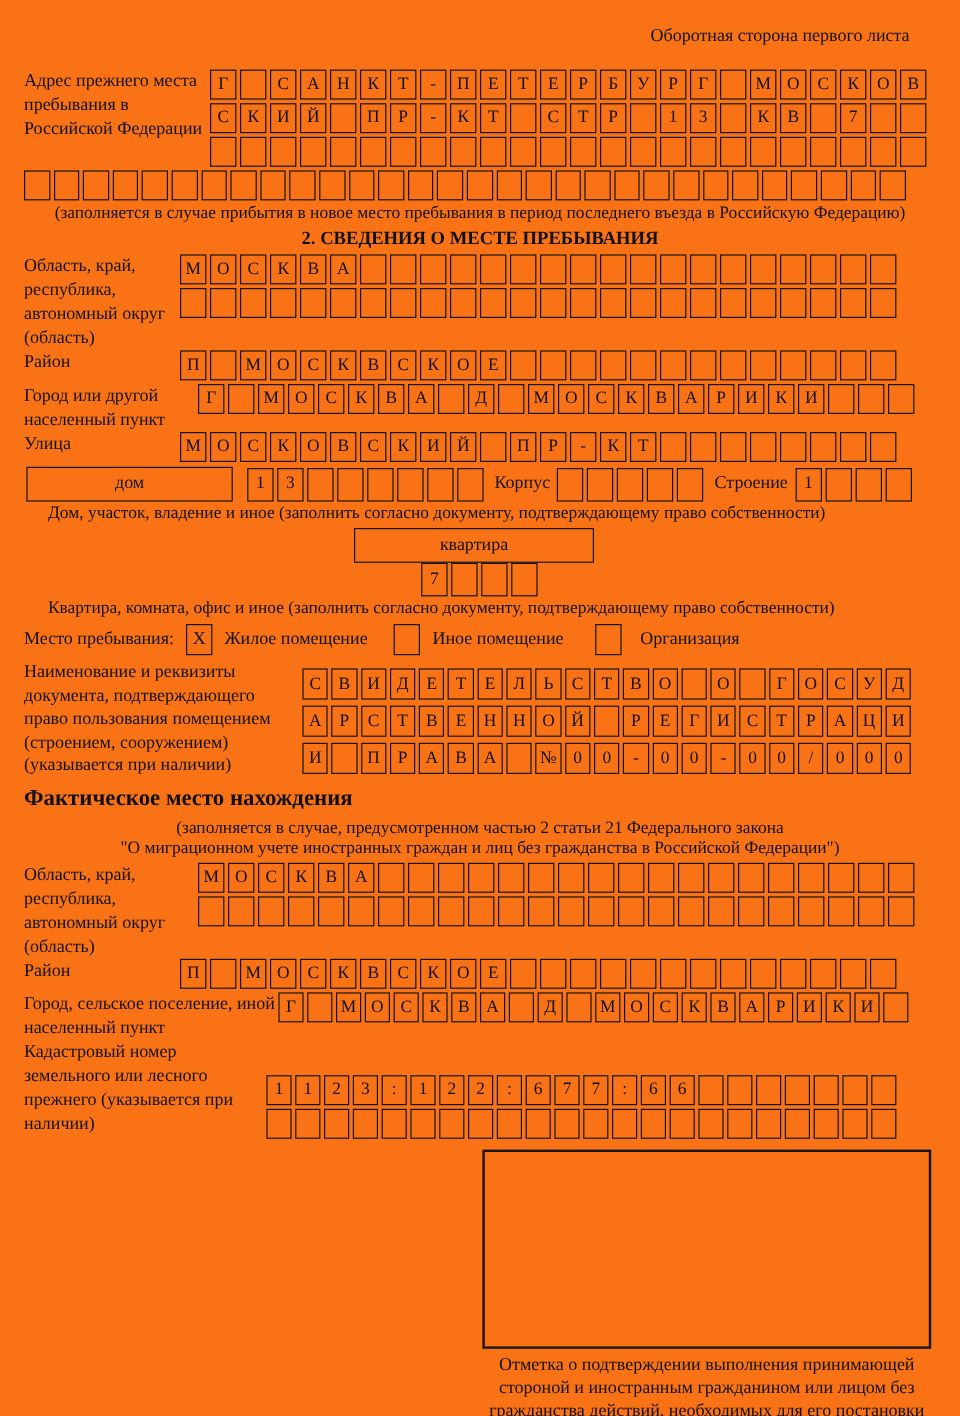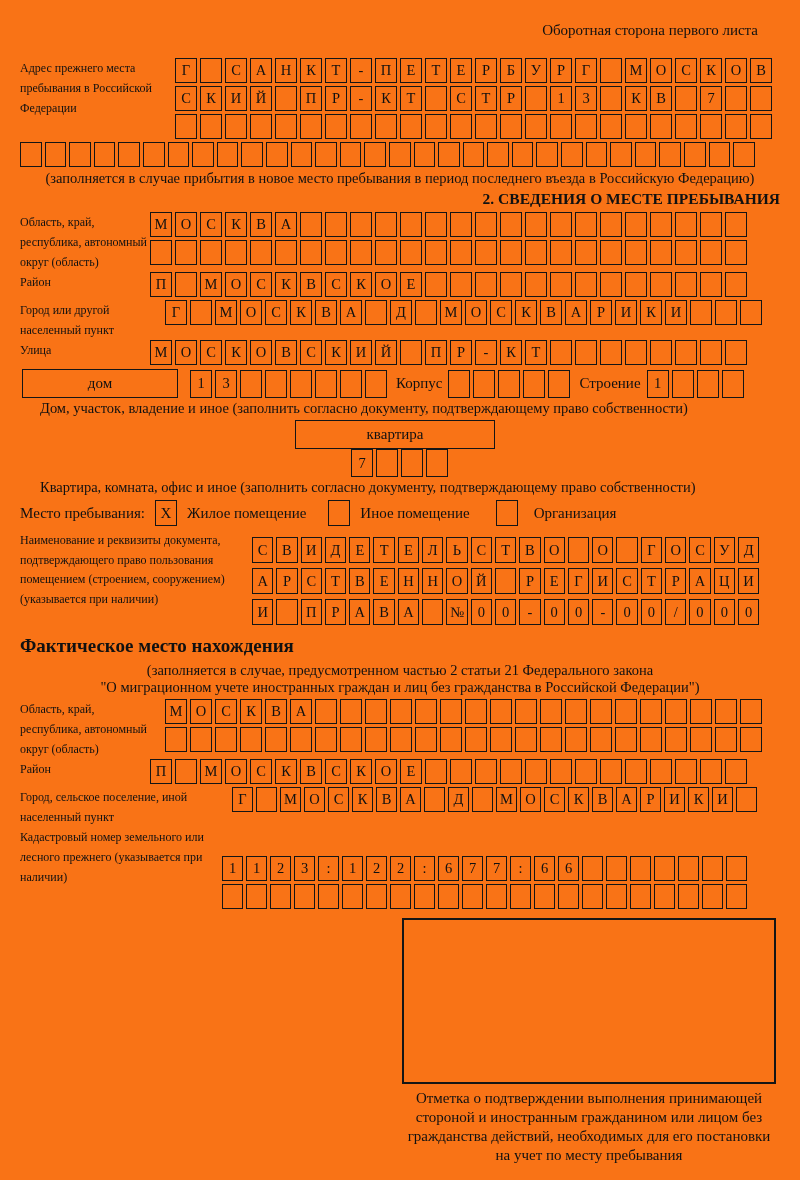--- a/index.html
+++ b/index.html
@@ -9,49 +9,49 @@
     width: 800px; height: 1180px;
     margin: 0 auto;
     padding: 20px 20px 0 20px;
     background: #f97316;
     color: #111;
     font-family: "Liberation Serif", "DejaVu Serif", serif;
     font-size: 15px;
     overflow: hidden;
   }
   .header-note { text-align: right; padding-right: 22px; margin-top: 2px; height: 19px; }
-  .lbl { font-size: 12px; line-height: 20px; }
+  .lbl { font-size: 15px; line-height: 20px; }
 
   .cells { display: flex; flex-wrap: nowrap; }
   .cells { margin-bottom: 3px; }
   .cell {
     width: 22px; height: 25px; flex: 0 0 auto;
     border: 1.7px solid #151515;
     margin-right: 3px;
     display: flex; align-items: center; justify-content: center;
     font-size: 14.5px; line-height: 1;
   }
   .n30 .cell { width: 21.6px; margin-right: 3px; }
   .n21 .cell { width: 21.3px; }
   .n22 .cell { width: 21px; }
 
   .addr-block { display: flex; margin-top: 17px; }
   .addr-block .lbl { width: 155px; flex: 0 0 auto; }
   .full-row { margin-top: 0; }
 
   .note { font-size: 14.5px; text-align: center; line-height: 17px; }
-  .h2 { font-weight: bold; text-align: right; font-size: 15.5px; margin: 3px 0 4px 0; }
+  .h2 { font-weight: bold; text-align: center; font-size: 15.5px; margin: 3px 0 4px 0; }
 
   .fld { display: flex; margin-bottom: 0px; }
   .fld .lbl { width: 130px; flex: 0 0 auto; }
   .indent15 { margin-left: 15px; }
 
   .house-row { display: flex; align-items: center; margin: 1px 0 2px 2px; }
   .wide-box { border: 1.7px solid #151515; height: 29px; display: flex; align-items: center; justify-content: center; font-size: 15px; }
-  .box-dom { width: 156px; margin-right: 12px; }
+  .box-dom { width: 172px; margin-right: 12px; }
   .box-kv { width: 200px; margin-right: 12px; }
   .house-row .cell, .kv-row .cell { height: 28px; }
   .inline-lbl { margin: 0 6px 0 6px; white-space: nowrap; }
   .caption { font-size: 14.5px; line-height: 17px; margin: 1px 0 2px 20px; }
   .kv-row { display: flex; align-items: center; margin: 3px 0 2px 2px; flex-direction: column; }
 
   .stay-row { display: flex; align-items: center; margin-top: 4px; }
   .checkbox {
     width: 22px; height: 26px; border: 1.7px solid #151515;
     display: flex; align-items: center; justify-content: center;

